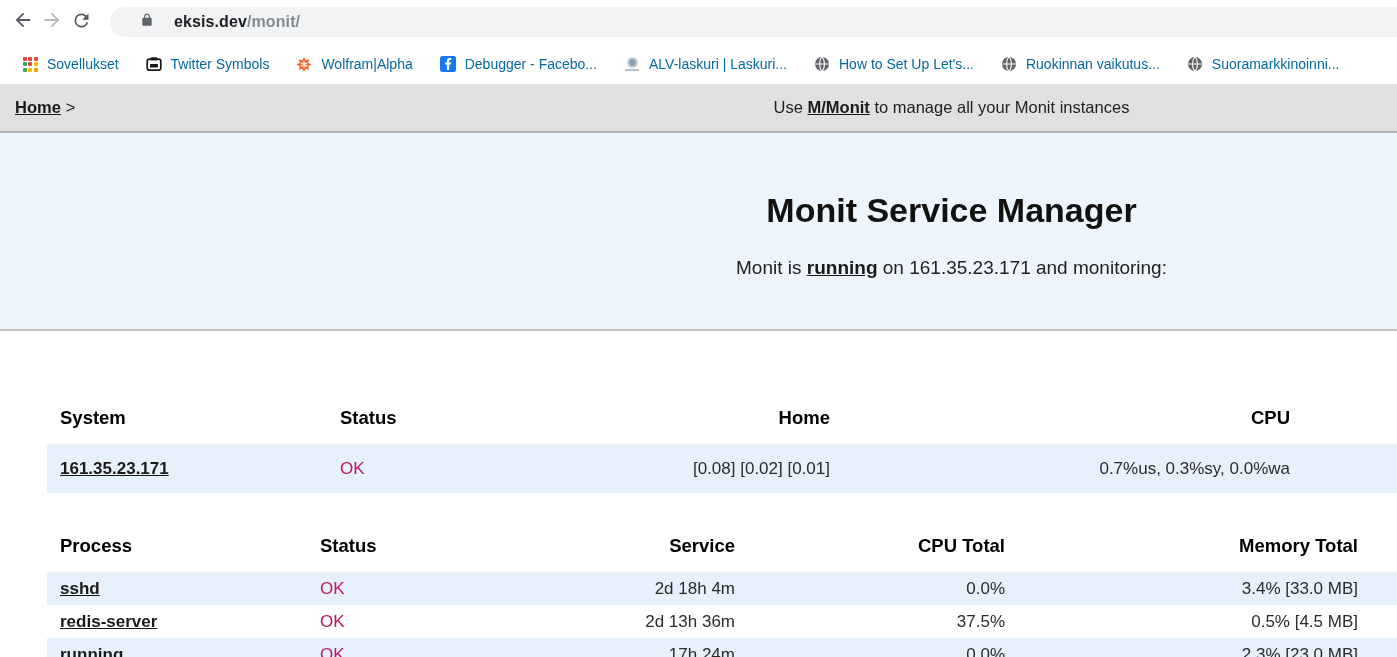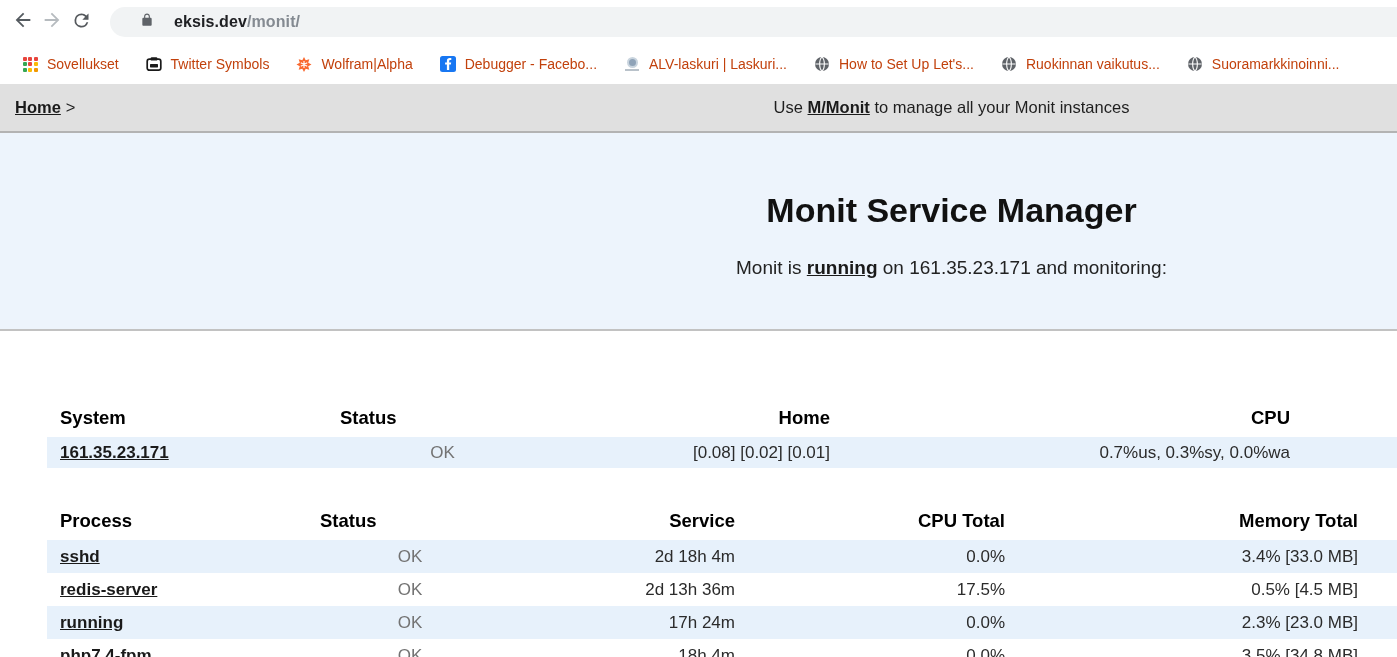--- a/index.html
+++ b/index.html
@@ -12,21 +12,21 @@
   .navbtn { width: 24px; height: 24px; margin-right: 5px; display: flex; align-items: center; justify-content: center; border-radius: 50%; }
   .omnibox { flex: 1; height: 30px; margin-left: 12px; margin-right: 16px; background: #f1f3f4;
     border-radius: 16px; display: flex; align-items: center; padding-left: 30px; }
   .url { margin-left: 20px; font-size: 16px; color: #202124; letter-spacing: .1px; font-weight: bold; }
   .url .path { color: #848a91; }
 
   
   .bookmarks { height: 40px; background: #fff; display: flex; align-items: center; padding-left: 22px; }
   .bm { display: flex; align-items: center; margin-right: 27px; cursor: pointer; }
   .bm .ic { width: 16px; height: 16px; margin-right: 9px; display: flex; align-items: center; justify-content: center; flex: none; }
-  .bm .lbl { font-size: 14px; color: #c2410c; white-space: nowrap; }
+  .bm .lbl { font-size: 14px; color: #0369a1; white-space: nowrap; }
   .apps-grid { width: 15px; height: 15px; display: grid; grid-template-columns: repeat(3,4px); grid-template-rows: repeat(3,4px); gap: 1.5px; }
   .apps-grid span { border-radius: 1px; }
   .ag1{background:#e8453c}.ag2{background:#e8453c}.ag3{background:#e8453c}
   .ag4{background:#34a853}.ag5{background:#e8453c}.ag6{background:#fbbc05}
   .ag7{background:#34a853}.ag8{background:#fbbc05}.ag9{background:#f29900}
   .alv-ic { display:flex; flex-direction:column; align-items:center; }
   .alv-circle { width: 11px; height: 11px; border-radius: 50%; background: #8fa3b8; border: 2px solid #c9d4de; }
   .alv-sub { width: 14px; height: 2px; background: #b9c2ca; margin-top: 1px; }
 
   
@@ -38,30 +38,30 @@
   .notice { position: absolute; left: 0; right: 0; text-align: center; }
 
   
   .hero { background: #edf4fc; height: 198px; border-bottom: 2px solid #c2c2c2; text-align: center; padding-top: 58px; }
   .hero h1 { font-size: 34px; line-height: 38px; font-weight: bold; color: #111; }
   .hero .sub { margin-top: 28px; font-size: 19px; color: #222; }
 
   
   .content { padding: 62px 0 0 47px; background: #fff; }
   table { border-collapse: collapse; table-layout: fixed; width: 1810px; }
-  th { font-size: 18.5px; font-weight: bold; color: #000; padding: 14px 0 8px; text-align: left; }
+  th { font-size: 18.5px; font-weight: bold; color: #000; padding: 14px 0 15px; text-align: left; }
   td { font-size: 17px; color: #2b2b2b; line-height: 21px; }
-  .t-system td { padding: 5px 0; margin-left: 47px; }
+  .t-system td { padding: 14px 0; margin-left: 47px; }
   .t-process td { padding: 6px 0; }
   .t-process { margin-top: 28px; }
   .hl td { background: #e7f1fb; }
   .pad1 { padding-left: 13px !important; }
   .pad2 { padding-left: 10px !important; }
   .num { text-align: right; }
-  .ok { color: #737373; text-align: center; }
+  .ok { color: #be185d; }
   
   .t-system col:nth-child(1){width:283px}.t-system col:nth-child(2){width:215px}
   .t-system col:nth-child(3){width:285px}.t-system col:nth-child(4){width:460px}
   
   .t-process col:nth-child(1){width:263px}.t-process col:nth-child(2){width:190px}
   .t-process col:nth-child(3){width:235px}.t-process col:nth-child(4){width:270px}
   .t-process col:nth-child(5){width:353px}
 </style>
 </head>
 <body>
@@ -247,21 +247,21 @@
           <td class="pad2 ok">OK</td>
           <td class="num">2d 18h 4m</td>
           <td class="num">0.0%</td>
           <td class="num">3.4% [33.0 MB]</td>
           <td></td>
         </tr>
         <tr>
           <td class="pad1"><a>redis-server</a></td>
           <td class="pad2 ok">OK</td>
           <td class="num">2d 13h 36m</td>
-          <td class="num">17.5%</td>
+          <td class="num">37.5%</td>
           <td class="num">0.5% [4.5 MB]</td>
           <td></td>
         </tr>
         <tr class="hl">
           <td class="pad1"><a>running</a></td>
           <td class="pad2 ok">OK</td>
           <td class="num">17h 24m</td>
           <td class="num">0.0%</td>
           <td class="num">2.3% [23.0 MB]</td>
           <td></td>

